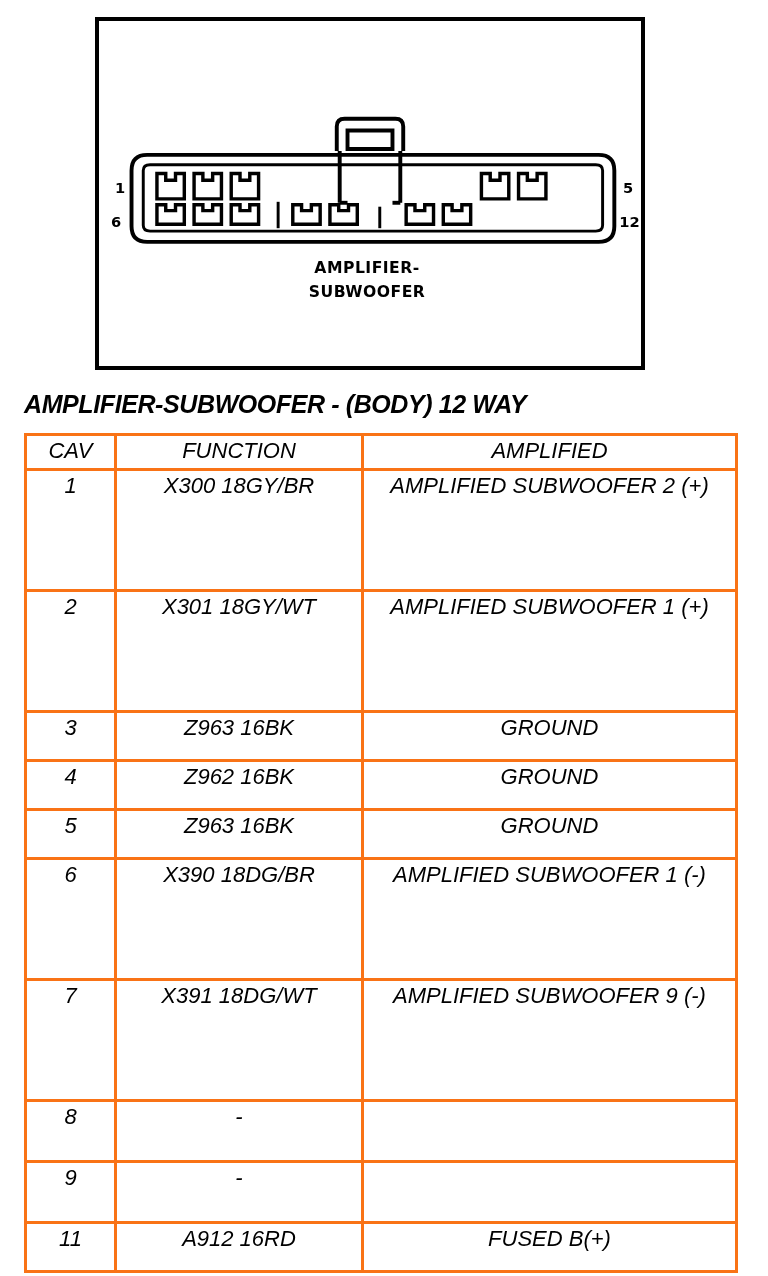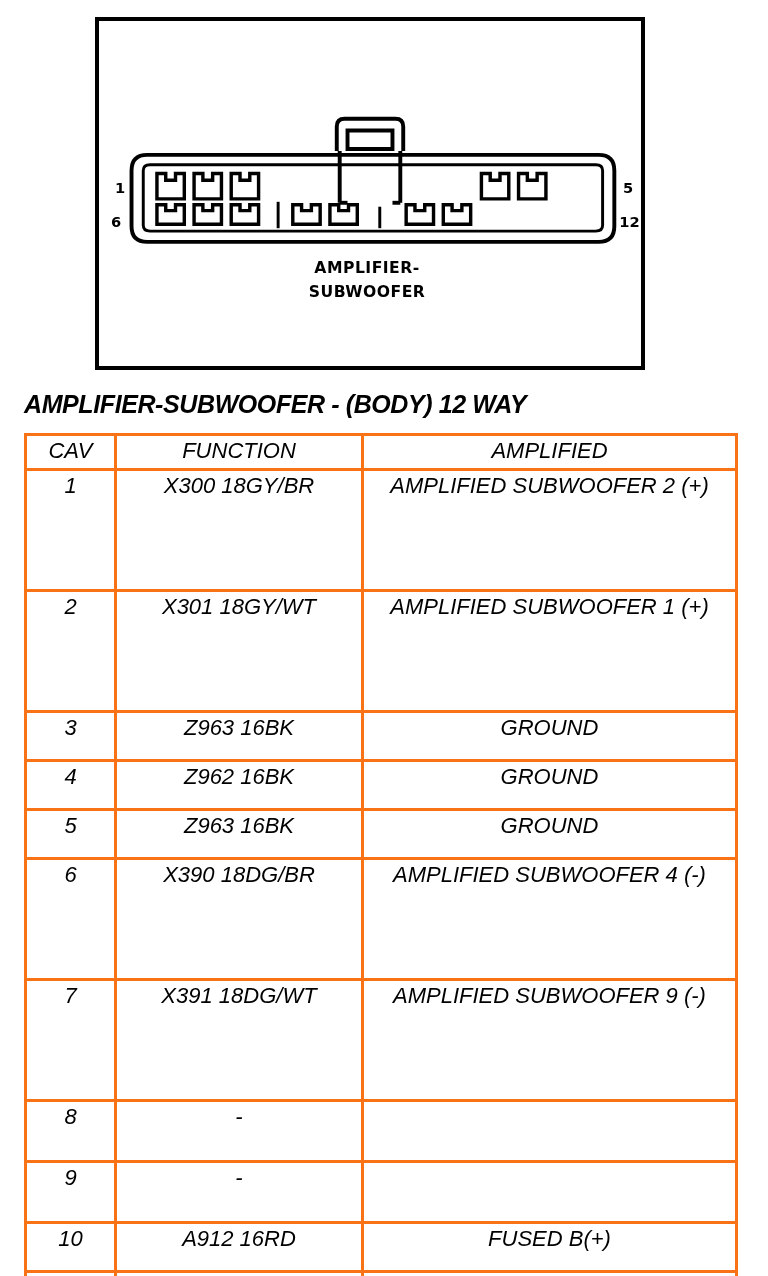--- a/index.html
+++ b/index.html
@@ -227,41 +227,36 @@
         <td class="func-cell">GROUND</td>
       </tr>
       <tr class="r-short">
         <td class="cav-cell">5</td>
         <td class="circ-cell">Z963 16BK</td>
         <td class="func-cell">GROUND</td>
       </tr>
       <tr class="r-tall">
         <td class="cav-cell">6</td>
         <td class="circ-cell">X390 18DG/BR</td>
-        <td class="func-cell">AMPLIFIED SUBWOOFER 4 (-)</td>
+        <td class="func-cell">AMPLIFIED SUBWOOFER 1 (-)</td>
       </tr>
       <tr class="r-tall">
         <td class="cav-cell">7</td>
         <td class="circ-cell">X391 18DG/WT</td>
         <td class="func-cell">AMPLIFIED SUBWOOFER 9 (-)</td>
       </tr>
       <tr class="r-mid">
         <td class="cav-cell">8</td>
         <td class="circ-cell">-</td>
         <td class="func-cell"></td>
       </tr>
       <tr class="r-mid">
         <td class="cav-cell">9</td>
         <td class="circ-cell">-</td>
         <td class="func-cell"></td>
       </tr>
       <tr class="r-short">
-        <td class="cav-cell">10</td>
-        <td class="circ-cell">A912 16RD</td>
-        <td class="func-cell">FUSED B(+)</td>
-      </tr>
-      <tr class="r-short">
         <td class="cav-cell">11</td>
         <td class="circ-cell">A912 16RD</td>
         <td class="func-cell">FUSED B(+)</td>
       </tr>
     </tbody>
 </table>
 
 </body></html>

